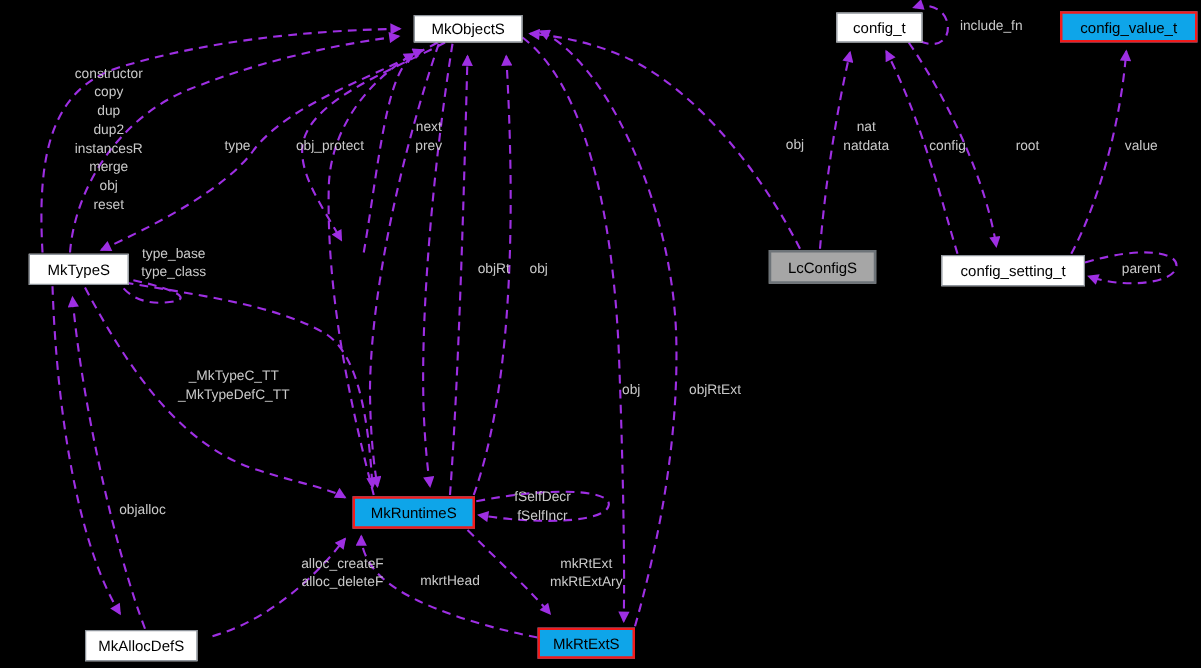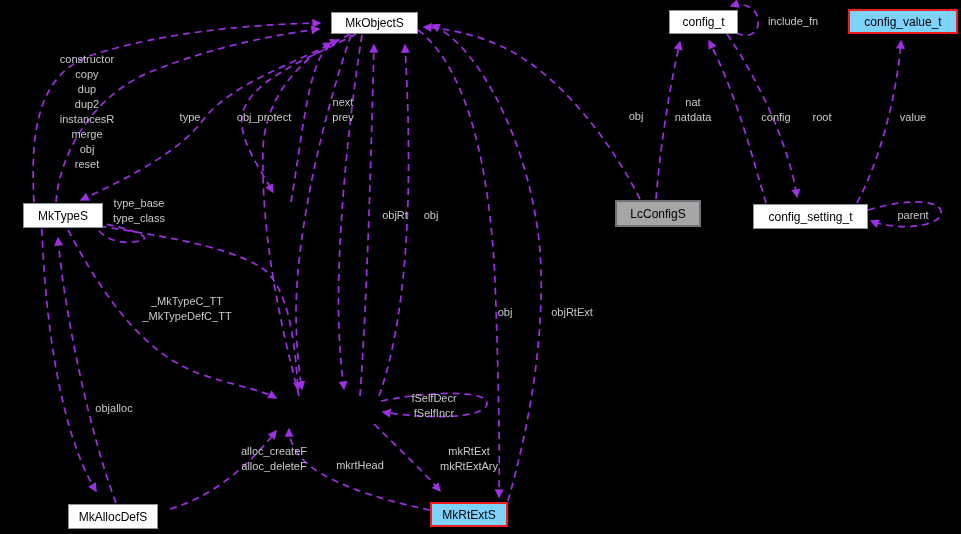--- a/index.html
+++ b/index.html
@@ -24,21 +24,21 @@
     display:flex;align-items:center;justify-content:center;
     background:#ffffff;
     border:1px solid #8e949b;
     color:#000;
     font-size:12px;
     white-space:nowrap;
     z-index:3;
   }
   .node.highlight{
     border:2px solid #f21b1b;
-    background:#7dd3fc;
+    background:#0ea5e9;
     text-align:right;
   }
   .node.current{
     background:#a6a6a6;
     border:2px solid #6d7378;
   }
   .elabel{
     position:absolute;
     transform:translateX(-50%);
     color:#c9c9c9;
@@ -89,41 +89,42 @@
     <path class="edge" d="M 868,210 C 915,196 944,202 941,214 C 938,227 898,231 871,221" marker-end="url(#arrow)"></path>
     <path class="edge" d="M 736,33 C 753,40 760,29 758,19 C 756,7 743,2 731,6" marker-end="url(#arrow)"></path>
   </svg>
 
   <div class="node" style="left:331px;top:12px;width:87px;height:22px;">MkObjectS</div>
   <div class="node" style="left:669px;top:10px;width:69px;height:24px;">config_t</div>
   <div class="node highlight" style="left:848px;top:9px;width:110px;height:25px;">config_value_t</div>
   <div class="node" style="left:3px;top:203px;width:80px;height:25px;margin-left:20px;">MkTypeS</div>
   <div class="node current" style="left:615px;top:200px;width:86px;height:27px;">LcConfigS</div>
   <div class="node" style="left:753px;top:204px;width:115px;height:25px;">config_setting_t</div>
+  <div class="node highlight" style="left:282px;top:397px;width:98px;height:26px;">MkRuntimeS</div>
   <div class="node" style="left:68px;top:504px;width:90px;height:25px;">MkAllocDefS</div>
   <div class="node highlight" style="left:430px;top:502px;width:78px;height:25px;">MkRtExtS</div>
 
   <div class="elabel" style="left:87px;top:52px;">constructor
 copy
 dup
 dup2
 instancesR
 merge
 obj
 reset</div>
   <div class="elabel" style="left:190px;top:110px;">type</div>
   <div class="elabel" style="left:264px;top:110px;">obj_protect</div>
   <div class="elabel" style="left:343px;top:95px;">next
 prev</div>
   <div class="elabel" style="left:395px;top:208px;">objRt</div>
   <div class="elabel" style="left:431px;top:208px;">obj</div>
   <div class="elabel" style="left:636px;top:109px;">obj</div>
   <div class="elabel" style="left:693px;top:95px;">nat
 natdata</div>
-  <div class="elabel" style="left:776px;top:110px;">config</div>
+  <div class="elabel" style="left:758px;top:110px;">config</div>
   <div class="elabel" style="left:822px;top:110px;">root</div>
   <div class="elabel" style="left:913px;top:110px;">value</div>
   <div class="elabel" style="left:793px;top:14px;">include_fn</div>
   <div class="elabel" style="left:913px;top:208px;">parent</div>
   <div class="elabel" style="left:139px;top:196px;">type_base
 type_class</div>
   <div class="elabel" style="left:187px;top:294px;">_MkTypeC_TT
 _MkTypeDefC_TT</div>
   <div class="elabel" style="left:114px;top:401px;">objalloc</div>
   <div class="elabel" style="left:274px;top:444px;">alloc_createF

